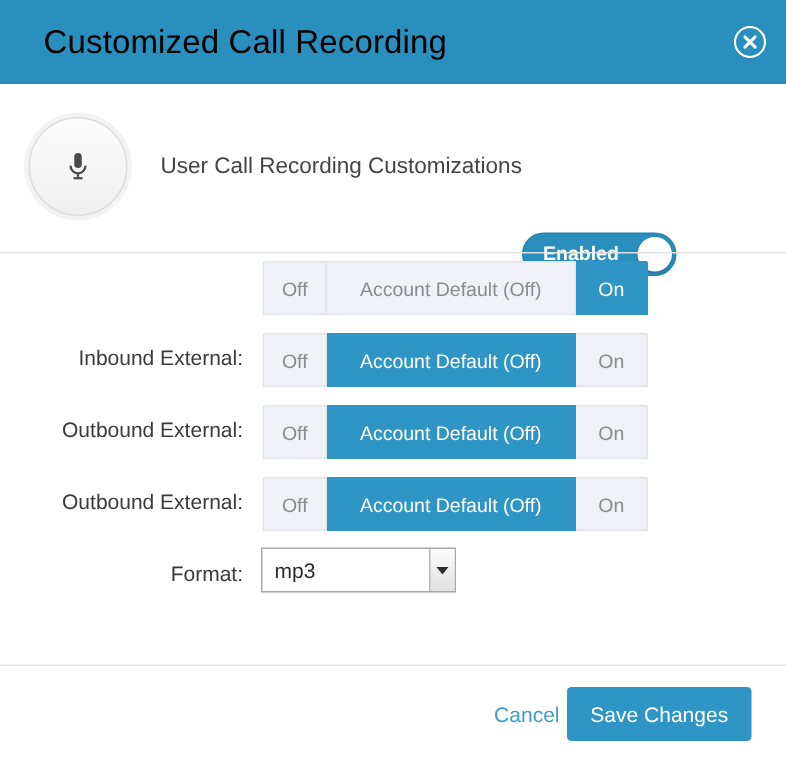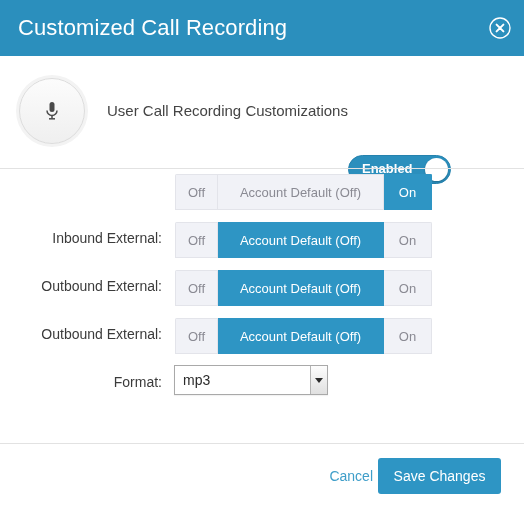--- a/index.html
+++ b/index.html
@@ -28,25 +28,25 @@
     position: absolute;
     left: 0;
     top: 0;
     width: 524px;
     height: 56px;
     background: #2b8fbd;
     box-sizing: border-box;
   }
   .modal-title {
     position: absolute;
-    left: 18px;
+    left: 29px;
     top: 14px;
     font-size: 22px;
     font-weight: normal;
-    color: #ffffff;
+    color: #000000;
     letter-spacing: 0.1px;
     line-height: 28px;
     white-space: nowrap;
   }
   .close-btn {
     position: absolute;
     right: 13px;
     top: 17px;
     width: 22px;
     height: 22px;
@@ -200,21 +200,21 @@
   .select-wrap {
     position: absolute;
     left: 174px;
     top: 5px;
     width: 150px;
     height: 30px;
   }
   .select-box {
     position: absolute;
     left: 0; top: 0;
-    width: 154px;
+    width: 130px;
     height: 30px;
     background: #ffffff;
     border: 1px solid #a9a9a9;
     box-sizing: border-box;
     box-shadow: 0 1px 1px rgba(0,0,0,0.05);
     cursor: pointer;
   }
   .select-value {
     position: absolute;
     left: 8px;

